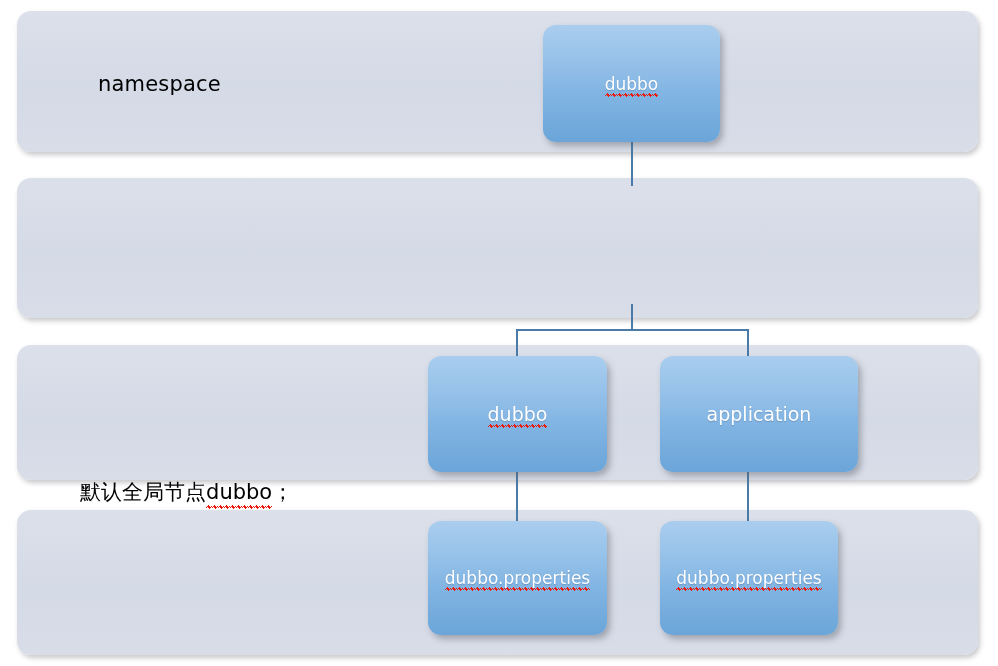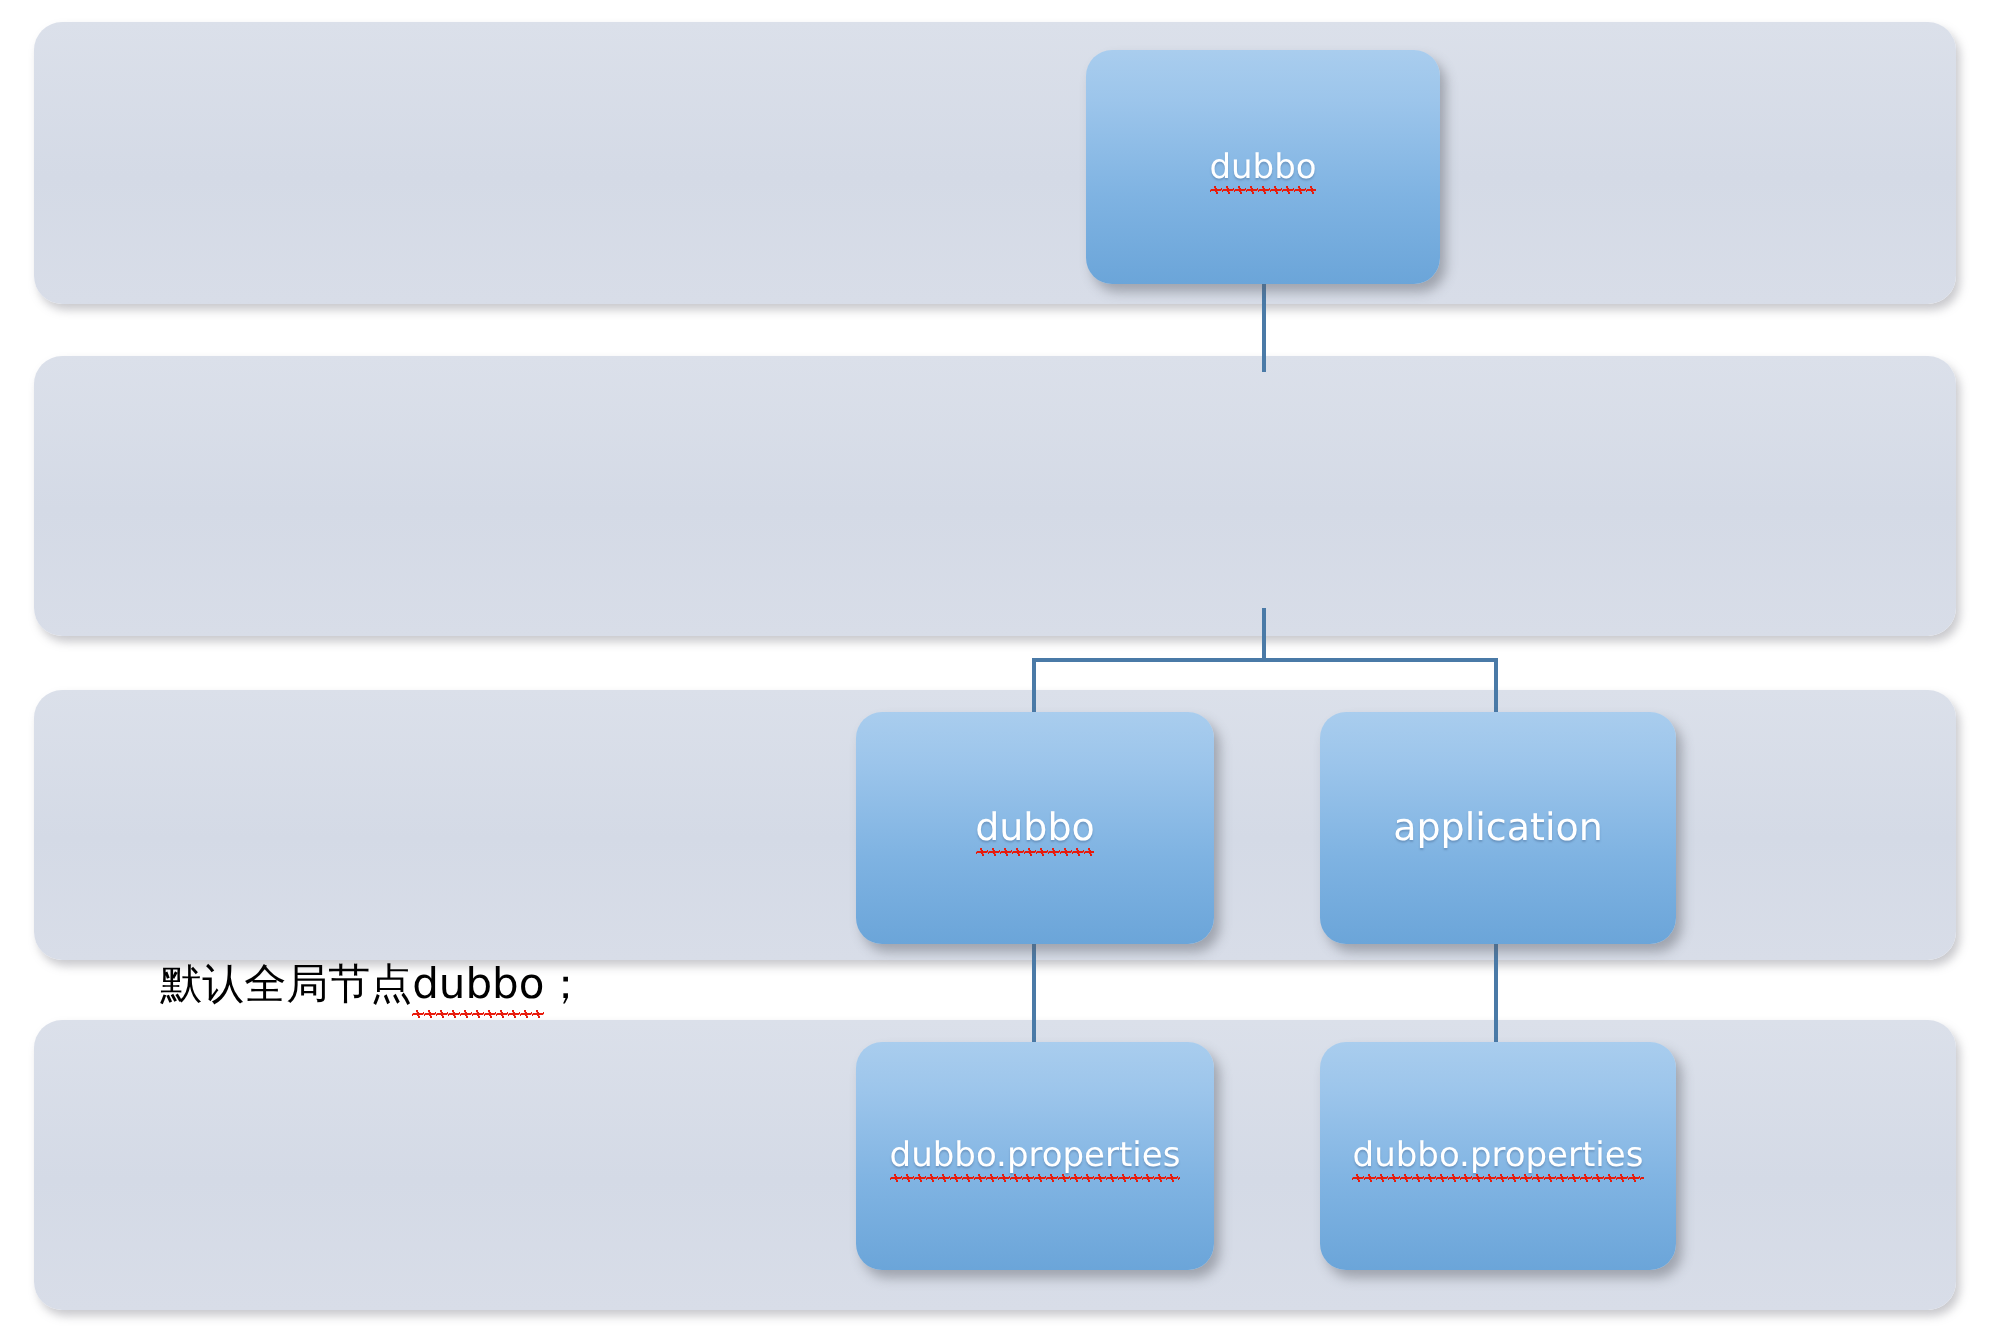--- a/index.html
+++ b/index.html
@@ -92,20 +92,21 @@
   }
   .conn.v { width: 2px; }
   .conn.h { height: 2px; }
 </style>
 </head>
 <body>
 
 <div id="stage">
 
   <div class="band" style="left:17px; top:11px; width:961px; height:141px;"></div>
+  <div class="band-label latin" style="left:98px; top:70px;">namespace</div>
 
   <div class="band" style="left:17px; top:178px; width:961px; height:140px;"></div>
 
   <div class="band" style="left:17px; top:345px; width:961px; height:135px;"></div>
   <div class="band-label cjk-small" style="left:40px; top:378px;">
     <div>
       <span>默认全局节点</span><span class="squiggle-text inline">dubbo</span><span>；</span>
     </div>
     <div>　应用级application；</div>
   </div>
@@ -125,21 +126,21 @@
 
   <div class="node squiggle" style="left:543px; top:25px; width:177px; height:117px;">
     <span class="node-label">dubbo</span>
   </div>
 
 
   <div class="node squiggle" style="left:428px; top:356px; width:179px; height:116px;">
     <span class="node-label big">dubbo</span>
   </div>
 
-  <div class="node" style="left:660px; top:356px; width:178px; height:116px;">
+  <div class="node" style="left:660px; top:356px; width:198px; height:116px;">
     <span class="node-label big">application</span>
   </div>
 
   <div class="node squiggle" style="left:428px; top:521px; width:179px; height:114px;">
     <span class="node-label">dubbo.properties</span>
   </div>
 
   <div class="node squiggle" style="left:660px; top:521px; width:178px; height:114px;">
     <span class="node-label">dubbo.properties</span>
   </div>

